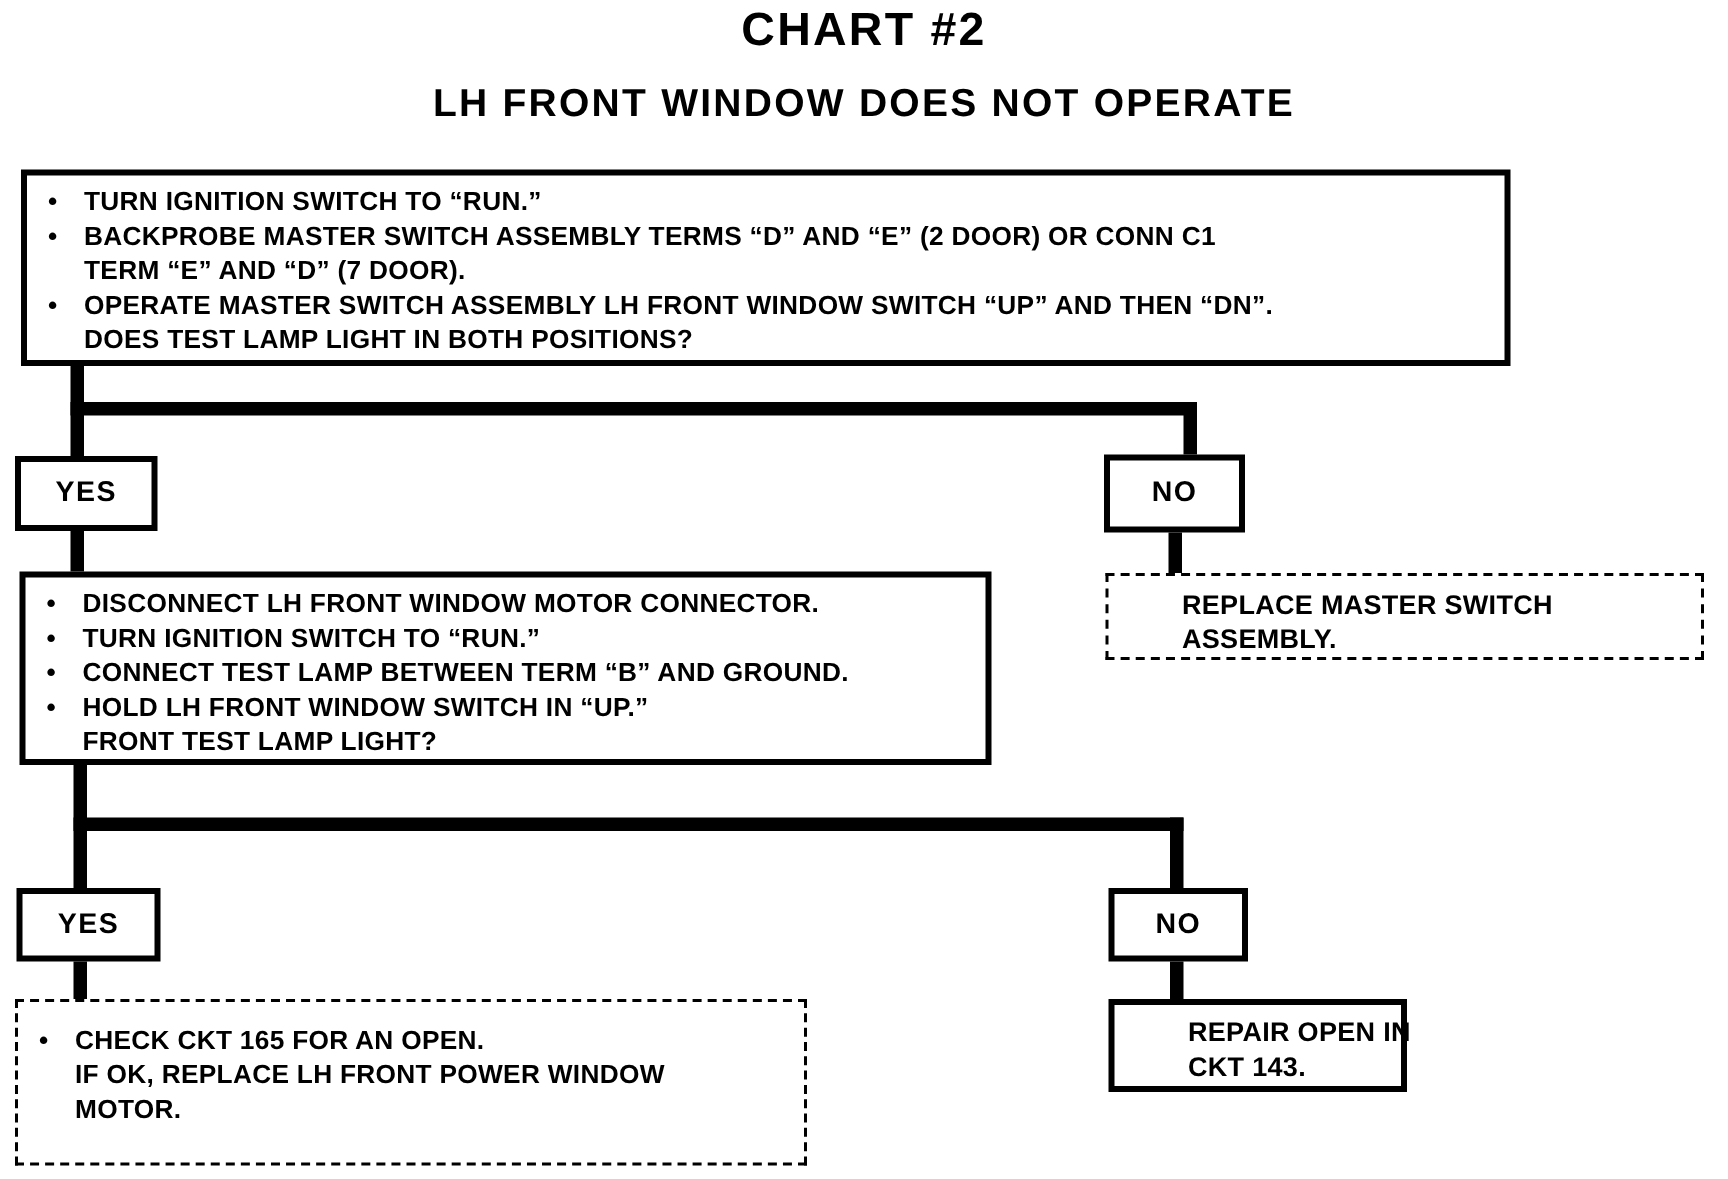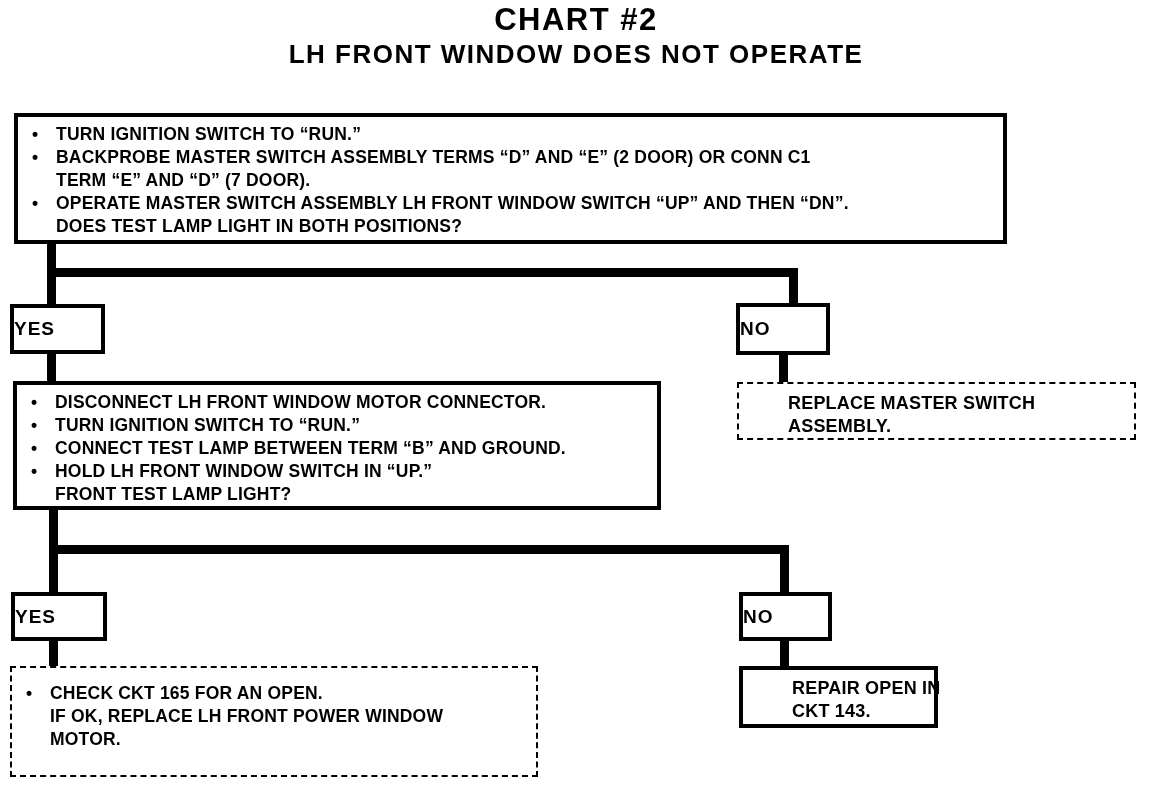--- a/index.html
+++ b/index.html
@@ -12,37 +12,37 @@
     overflow:hidden;
   }
   
   .hdr{position:absolute;left:0;top:0;width:100%;text-align:center;}
   .title{
     font-size:31px;font-weight:bold;letter-spacing:1.5px;
     margin-top:2px;
   }
   .subtitle{
     font-size:26px;font-weight:bold;letter-spacing:1.5px;
-    margin-top:1px;
+    margin-top:15px;
   }
   
   .box{
     position:absolute;
     background:#fff;
     border:4px solid #000;
     box-sizing:border-box;
     font-weight:bold;
   }
   .box.dotted{border:2px dashed #000;}
   .steps{padding:6px 8px 4px 8px;}
   .ln{display:flex;align-items:flex-start;line-height:23px;font-size:17.5px;letter-spacing:.2px;}
   .blt{flex:none;width:24px;text-align:left;padding-left:6px;}
   .txt{flex:1;white-space:nowrap;}
   .label-box{
-    display:flex;align-items:center;justify-content:flex-start;
+    display:flex;align-items:center;justify-content:center;
     font-size:19px;letter-spacing:1px;
   }
   .simple{padding:8px 12px;font-size:18px;line-height:23px;letter-spacing:.2px;}
   .simple .ln-simple{white-space:nowrap;margin-left:37px;}
   
   .conn{position:absolute;background:#000;}
   
   #box1{left:14px;top:113px;width:993px;height:131px;}
   #yes1{left:10px;top:304px;width:95px;height:50px;}
   #no1{left:736px;top:303px;width:94px;height:52px;}

